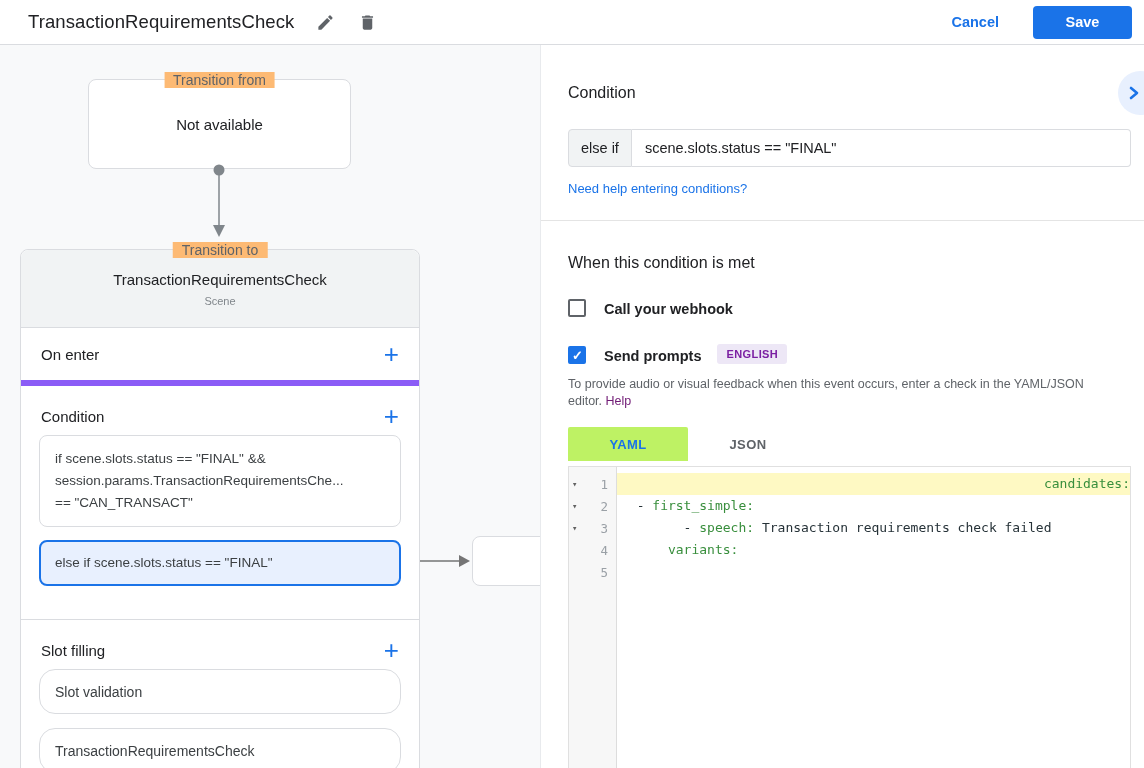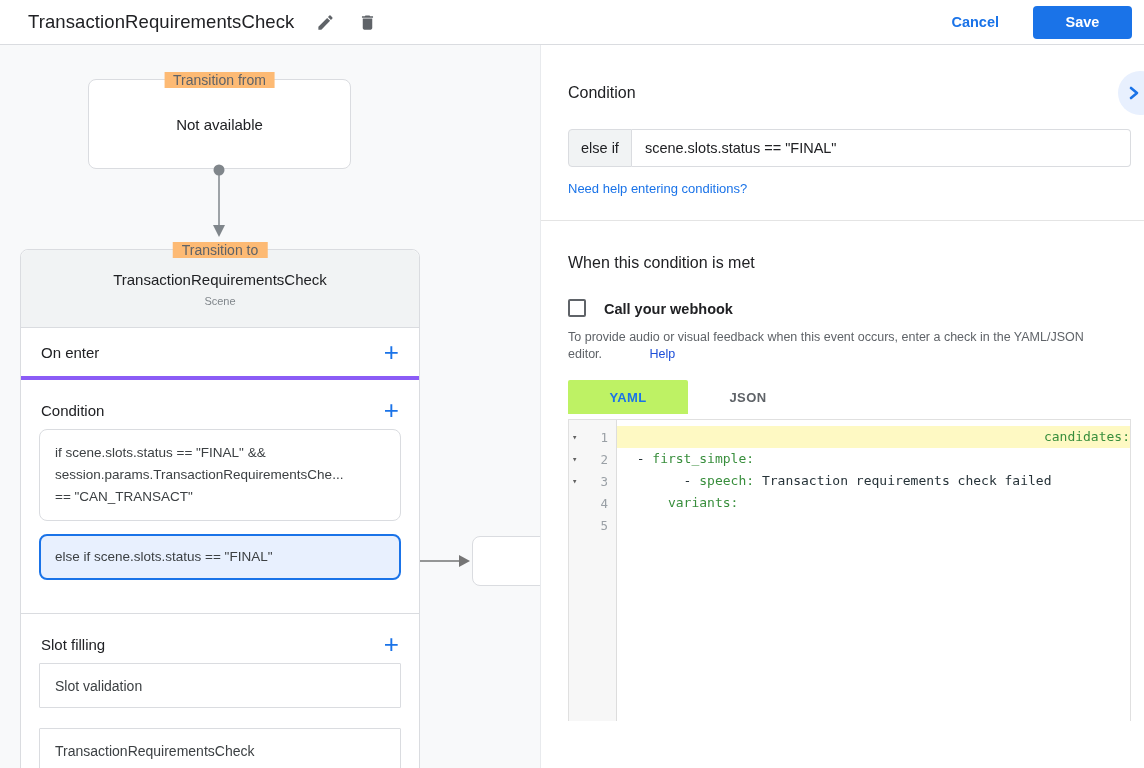--- a/index.html
+++ b/index.html
@@ -40,35 +40,35 @@
     background:#fff; border:1px solid #dadce0; border-radius:8px; }
 
   
   .scene-card { position:absolute; left:20px; top:204px; width:400px; height:600px;
     background:#fff; border:1px solid #dadce0; border-radius:8px 8px 0 0; }
   .scene-header { height:78px; background:#f1f3f4; border-bottom:1px solid #dadce0;
     border-radius:8px 8px 0 0; display:flex; flex-direction:column;
     align-items:center; justify-content:center; gap:7px; }
   .scene-title { font-size:15px; color:#202124; }
   .scene-subtitle { font-size:11px; color:#80868b; }
-  .card-row { height:52px; border-bottom:4px solid #8b5cf6; display:flex;
+  .card-row { height:58px; border-bottom:6px solid #8b5cf6; display:flex;
     align-items:center; padding:0 20px; }
   .row-label { font-size:15px; color:#202124; flex:1; }
   .plus-icon { color:#1a73e8; font-size:26px; font-weight:300; line-height:20px;
     cursor:pointer; user-select:none; }
   .card-section { padding:20px 18px; border-bottom:1px solid #dadce0; }
   .card-section.last { border-bottom:none; }
   .section-head { display:flex; align-items:center; padding:0 2px; margin-bottom:9px; }
   .cond-box { background:#fff; border:1px solid #dadce0; border-radius:8px;
     padding:12px 15px; font-size:13.5px; color:#3c4043; line-height:22px;
     margin-bottom:13px; cursor:pointer; }
   .cond-box.selected { background:#e8f0fe; border:2px solid #1a73e8; padding:10px 14px; }
-  .slot-box { background:#fff; border:1px solid #dadce0; border-radius:1px; height:45px;
+  .slot-box { background:#fff; border:1px solid #dadce0; border-radius:16px; height:45px;
     display:flex; align-items:center; padding:0 15px; font-size:14px; color:#3c4043;
-    margin-bottom:20px; cursor:pointer; }
+    margin-bottom:14px; cursor:pointer; }
 
   
   .chevron-btn { position:absolute; top:26px; right:-18px; width:44px; height:44px;
     border-radius:50%; background:#e8f0fe; display:flex; align-items:center;
     padding-left:9px; cursor:pointer; }
   .chevron-btn svg { width:14px; height:14px; stroke:#1a73e8; stroke-width:2.6;
     fill:none; stroke-linecap:round; stroke-linejoin:round; }
   .panel-h1 { margin-top:39px; font-size:16px; font-weight:400; color:#202124; }
   .cond-row { margin-top:27px; display:flex; height:38px; width:563px; }
   .cond-prefix { background:#f1f3f4; border:1px solid #dadce0; border-radius:4px 0 0 4px;
@@ -82,21 +82,21 @@
   .check-row { margin-top:27px; display:flex; align-items:flex-end; }
   .cb { width:18px; height:18px; border:2px solid #5f6368; border-radius:2px;
     flex:none; cursor:pointer; position:relative; background:#fff; }
   .cb.checked { background:#1a73e8; border-color:#1a73e8; }
   .cb.checked::after { content:"✓"; position:absolute; left:2px; top:0px;
     color:#fff; font-size:13px; font-weight:700; }
   .check-label { margin-left:18px; font-size:14.5px; font-weight:600; color:#202124; }
   .lang-badge { margin-left:16px; background:#ede7f6; color:#7b1fa2; font-size:11px;
     font-weight:600; letter-spacing:.4px; padding:4px 9px; border-radius:3px; }
   .desc { margin-top:12px; font-size:12.5px; color:#5f6368; line-height:17px; }
-  .desc a { color:#1d4ed8; text-decoration:none; cursor:pointer;margin-left:44px; }
+  .desc a { color:#701a75; text-decoration:none; cursor:pointer; }
   .tabs { margin-top:17px; display:flex; }
   .tab { width:120px; height:34px; display:flex; align-items:center; justify-content:center;
     font-size:13px; font-weight:600; letter-spacing:.4px; color:#5f6368; cursor:pointer;
     border-radius:2px 2px 0 0; }
   .tab.active { background:#bef264; color:#1a73e8; }
 
   
   .editor { margin-top:5px; width:563px; height:302px; border:1px solid #e0e0e0;
     border-bottom:none; display:flex; background:#fff; }
   .gutter { width:48px; flex:none; background:#f7f7f7; border-right:1px solid #ddd;
@@ -212,20 +212,25 @@
 
     <div class="panel-divider"></div>
 
     <div class="panel-h2">When this condition is met</div>
 
     <div class="check-row">
       <span class="cb" id="cb-webhook"></span>
       <span class="check-label">Call your webhook</span>
     </div>
 
+    <div class="check-row">
+      <span class="cb checked" id="cb-prompts"></span>
+      <span class="check-label">Send prompts</span>
+      <span class="lang-badge">ENGLISH</span>
+    </div>
 
     <div class="desc">
       <div><span>To provide audio or visual feedback when this event occurs, enter a check in the YAML/JSON</span></div>
       <div><span>editor.</span> <a>Help</a></div>
     </div>
 
     <div class="tabs">
       <div class="tab active" id="tab-0">YAML</div>
       <div class="tab" id="tab-1">JSON</div>
     </div>

